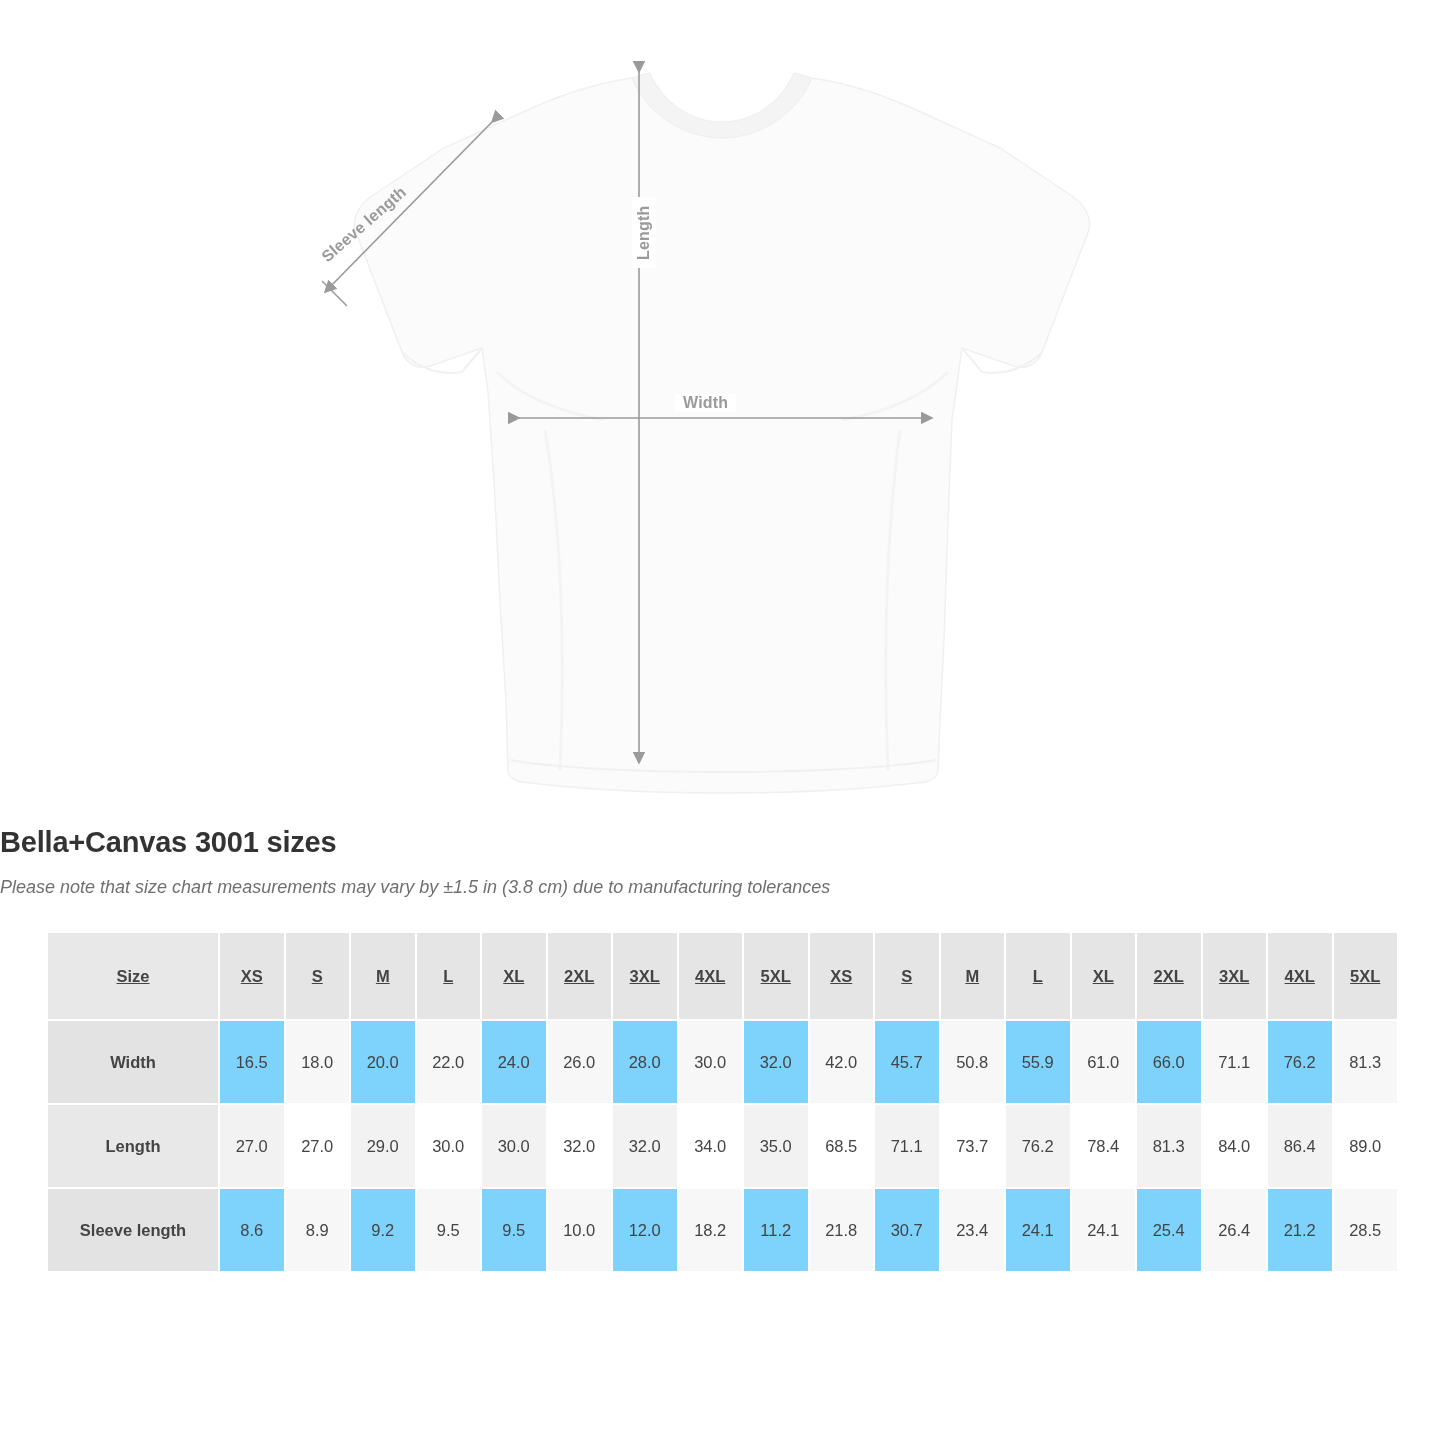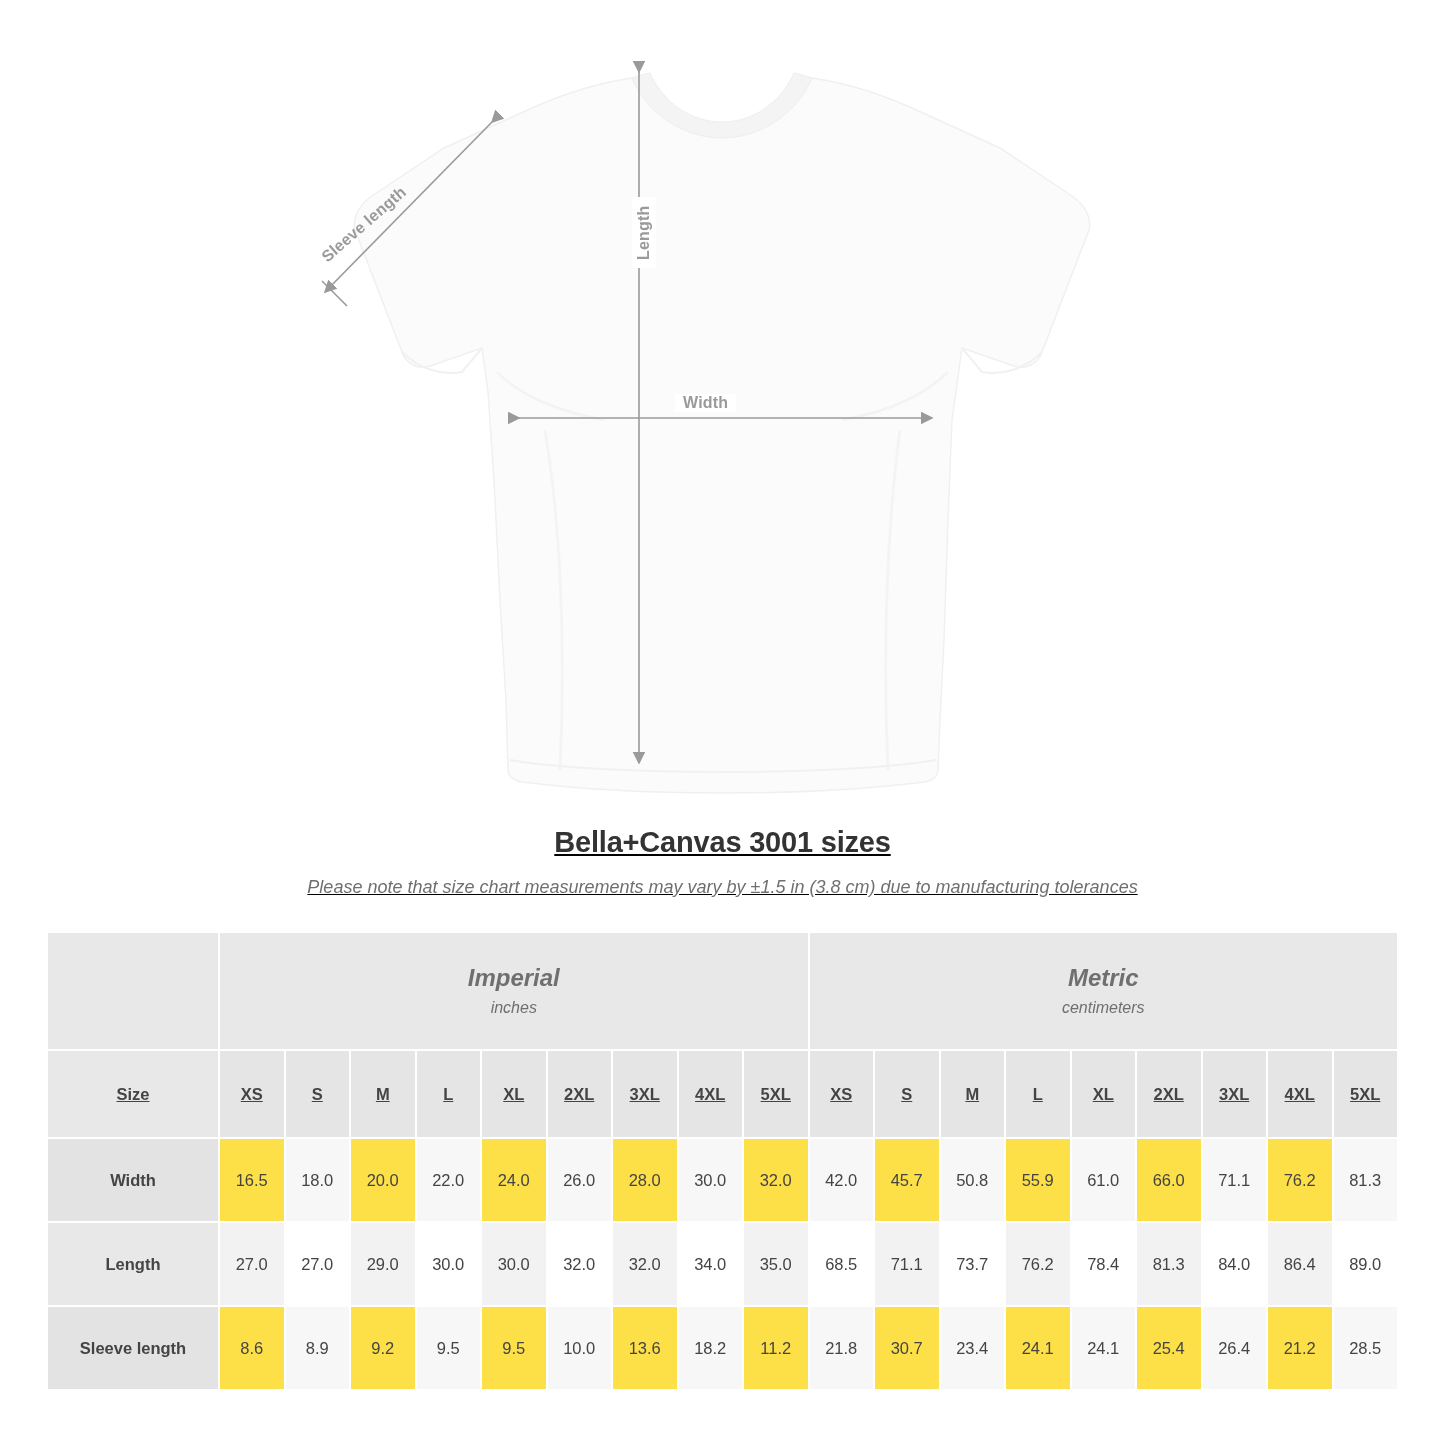--- a/index.html
+++ b/index.html
@@ -46,21 +46,21 @@
     padding: 3px 8px;
   }
   .dim-label.sleeve-label {
     left: 330px;
     top: 248px;
     transform: rotate(-41deg);
     transform-origin: left bottom;
   }
 
   
-  .title-block { text-align: center; margin-top: 6px; text-decoration: underline; }
+  .title-block { text-align: left; margin-top: 6px; }
   .chart-title {
     font-size: 29px;
     font-weight: bold;
     color: #333333;
     margin: 0;
     letter-spacing: -0.2px;
   }
   .chart-note {
     font-size: 18px;
     font-style: italic;
@@ -120,21 +120,21 @@
     background: #e5e5e5;
     font-weight: bold;
     font-size: 17px;
     color: #444444;
   }
 
   
   tr.row-data td { height: 84px; }
   td.cell-odd { background: #f2f2f2; }
   td.cell-even { background: #ffffff; }
-  tr.row-shade td.cell-odd { background: #fde047; }
+  tr.row-shade td.cell-odd { background: #7dd3fc; }
   tr.row-shade td.cell-even { background: #f7f7f7; }
   tr.row-shade td.rowlabel { background: #e3e3e3; }
 
   .sleeve-rowlabel { font-size: 17px; }
 </style>
 </head>
 <body>
 
 <div class="page">
 
@@ -201,31 +201,20 @@
   </div>
 
   <div class="table-wrap">
     <table class="sizes">
       <colgroup>
         <col style="width:172px">
         <col span="18">
       </colgroup>
       <tbody>
 
-        <tr>
-          <td class="unit-cell"></td>
-          <td class="unit-cell" colspan="9">
-            <div class="unit-name">Imperial</div>
-            <div class="unit-sub">inches</div>
-          </td>
-          <td class="unit-cell" colspan="9">
-            <div class="unit-name">Metric</div>
-            <div class="unit-sub">centimeters</div>
-          </td>
-        </tr>
 
         <tr class="row-size">
           <td class="rowlabel">Size</td>
           <td class="size-head">XS</td>
           <td class="size-head">S</td>
           <td class="size-head">M</td>
           <td class="size-head">L</td>
           <td class="size-head">XL</td>
           <td class="size-head">2XL</td>
           <td class="size-head">3XL</td>
@@ -287,21 +276,21 @@
         </tr>
 
         <tr class="row-data row-shade">
           <td class="rowlabel sleeve-rowlabel">Sleeve length</td>
           <td class="cell-odd">8.6</td>
           <td class="cell-even">8.9</td>
           <td class="cell-odd">9.2</td>
           <td class="cell-even">9.5</td>
           <td class="cell-odd">9.5</td>
           <td class="cell-even">10.0</td>
-          <td class="cell-odd">13.6</td>
+          <td class="cell-odd">12.0</td>
           <td class="cell-even">18.2</td>
           <td class="cell-odd">11.2</td>
           <td class="cell-even">21.8</td>
           <td class="cell-odd">30.7</td>
           <td class="cell-even">23.4</td>
           <td class="cell-odd">24.1</td>
           <td class="cell-even">24.1</td>
           <td class="cell-odd">25.4</td>
           <td class="cell-even">26.4</td>
           <td class="cell-odd">21.2</td>

